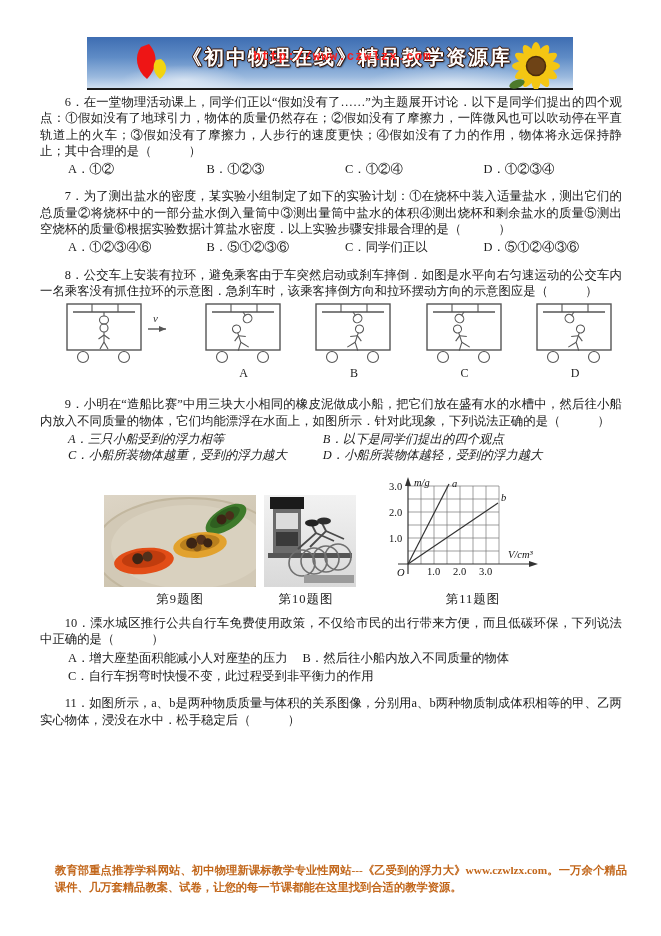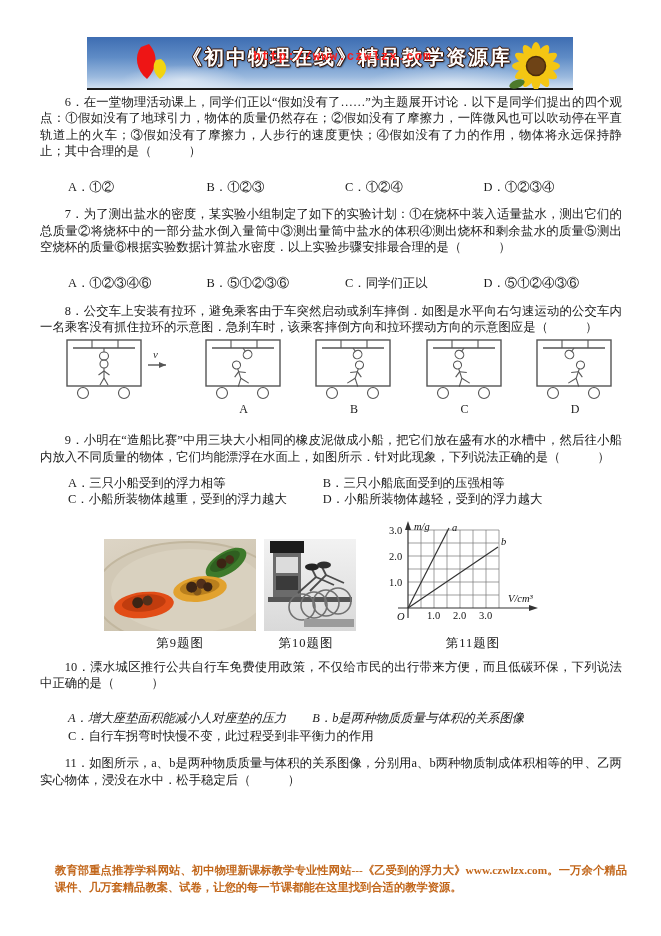--- a/index.html
+++ b/index.html
@@ -32,25 +32,25 @@
     position:absolute; left:95px; right:70px; top:13px; text-align:center;
     font-family:"Liberation Mono","DejaVu Sans Mono",monospace;
     font-size:12.5px; font-weight:bold; color:#ff1a1a; letter-spacing:1px;
   }
   
   .content {
     position:absolute; left:40px; top:94px; width:582px;
     font-size:12.4px; line-height:16.3px; text-align:justify;
   }
   .stem { text-indent:2em; margin:0; }
-  .opts-row { display:flex; padding-left:28px; margin-top:20px;align-items:center; }
+  .opts-row { display:flex; padding-left:28px; margin-top:2px;align-items:center; }
   .opts-row .opt { flex:1 1 25%; white-space:nowrap; }
-  .opts-grid2 { display:grid; grid-template-columns:46% 54%; padding-left:28px; margin-top:10px; }
+  .opts-grid2 { display:grid; grid-template-columns:46% 54%; padding-left:28px; margin-top:2px;font-style:italic; }
   .opt-line { padding-left:28px; margin-top:2px; }
-  .opts-pair { display:flex; gap:26px; padding-left:28px; margin-top:18px;font-style:italic; }
+  .opts-pair { display:flex; gap:15px; padding-left:28px; margin-top:2px; }
   .qblock { margin-bottom:11px; }
   
   .busrow { display:flex; justify-content:space-between; width:548px; margin:4px 0 2px 26px; }
   .busfig { text-align:center; }
   .busfig svg { display:block; }
   .buslabel { font-size:12px; line-height:13px; font-family:"Liberation Serif",serif; }
   .busline { stroke:#555; stroke-width:1.4; fill:none; }
   .busthin { stroke:#555; stroke-width:1.1; fill:none; }
   
   .figrow { display:flex; align-items:flex-end; margin:10px 0 0 64px; }
@@ -254,21 +254,21 @@
           </svg>
           <div class="buslabel">D</div>
         </div>
       </div>
     </div>
 
     <div class="qblock" style="margin-top:16px;">
       <p class="stem">9．小明在“造船比赛”中用三块大小相同的橡皮泥做成小船，把它们放在盛有水的水槽中，然后往小船内放入不同质量的物体，它们均能漂浮在水面上，如图所示．针对此现象，下列说法正确的是（　　　）</p>
       <div class="opts-grid2">
         <span>A．三只小船受到的浮力相等</span>
-        <span>B．三只小船底面受到的压强相等</span>
+        <span>B．以下是同学们提出的四个观点</span>
         <span>C．小船所装物体越重，受到的浮力越大</span>
         <span>D．小船所装物体越轻，受到的浮力越大</span>
       </div>
     </div>
 
     <div class="figrow">
       <div class="figbox">
         <div class="photo9">
           <svg width="152" height="92" viewBox="0 0 152 92">
             <ellipse cx="85" cy="55" rx="95" ry="52" fill="#d2c9b6" stroke="#c2b79f" stroke-width="2"></ellipse>
@@ -372,21 +372,21 @@
           <text x="95" y="101" class="gtxt">3.0</text>
         </svg>
         <div class="figcap">第11题图</div>
       </div>
     </div>
 
     <div class="qblock" style="margin-top:8px;">
       <p class="stem">10．溧水城区推行公共自行车免费使用政策，不仅给市民的出行带来方便，而且低碳环保，下列说法中正确的是（　　　）</p>
       <div class="opts-pair">
         <span>A．增大座垫面积能减小人对座垫的压力</span>
-        <span>B．b是两种物质质量与体积的关系图像</span>
+        <span>B．然后往小船内放入不同质量的物体</span>
       </div>
       <div class="opt-line">C．自行车拐弯时快慢不变，此过程受到非平衡力的作用</div>
     </div>
 
     <div class="qblock">
       <p class="stem">11．如图所示，a、b是两种物质质量与体积的关系图像，分别用a、b两种物质制成体积相等的甲、乙两实心物体，浸没在水中．松手稳定后（　　　）</p>
     </div>
   </div>
 
   <div class="footer">教育部重点推荐学科网站、初中物理新课标教学专业性网站---《乙受到的浮力大》www.czwlzx.com。一万余个精品课件、几万套精品教案、试卷，让您的每一节课都能在这里找到合适的教学资源。</div>

